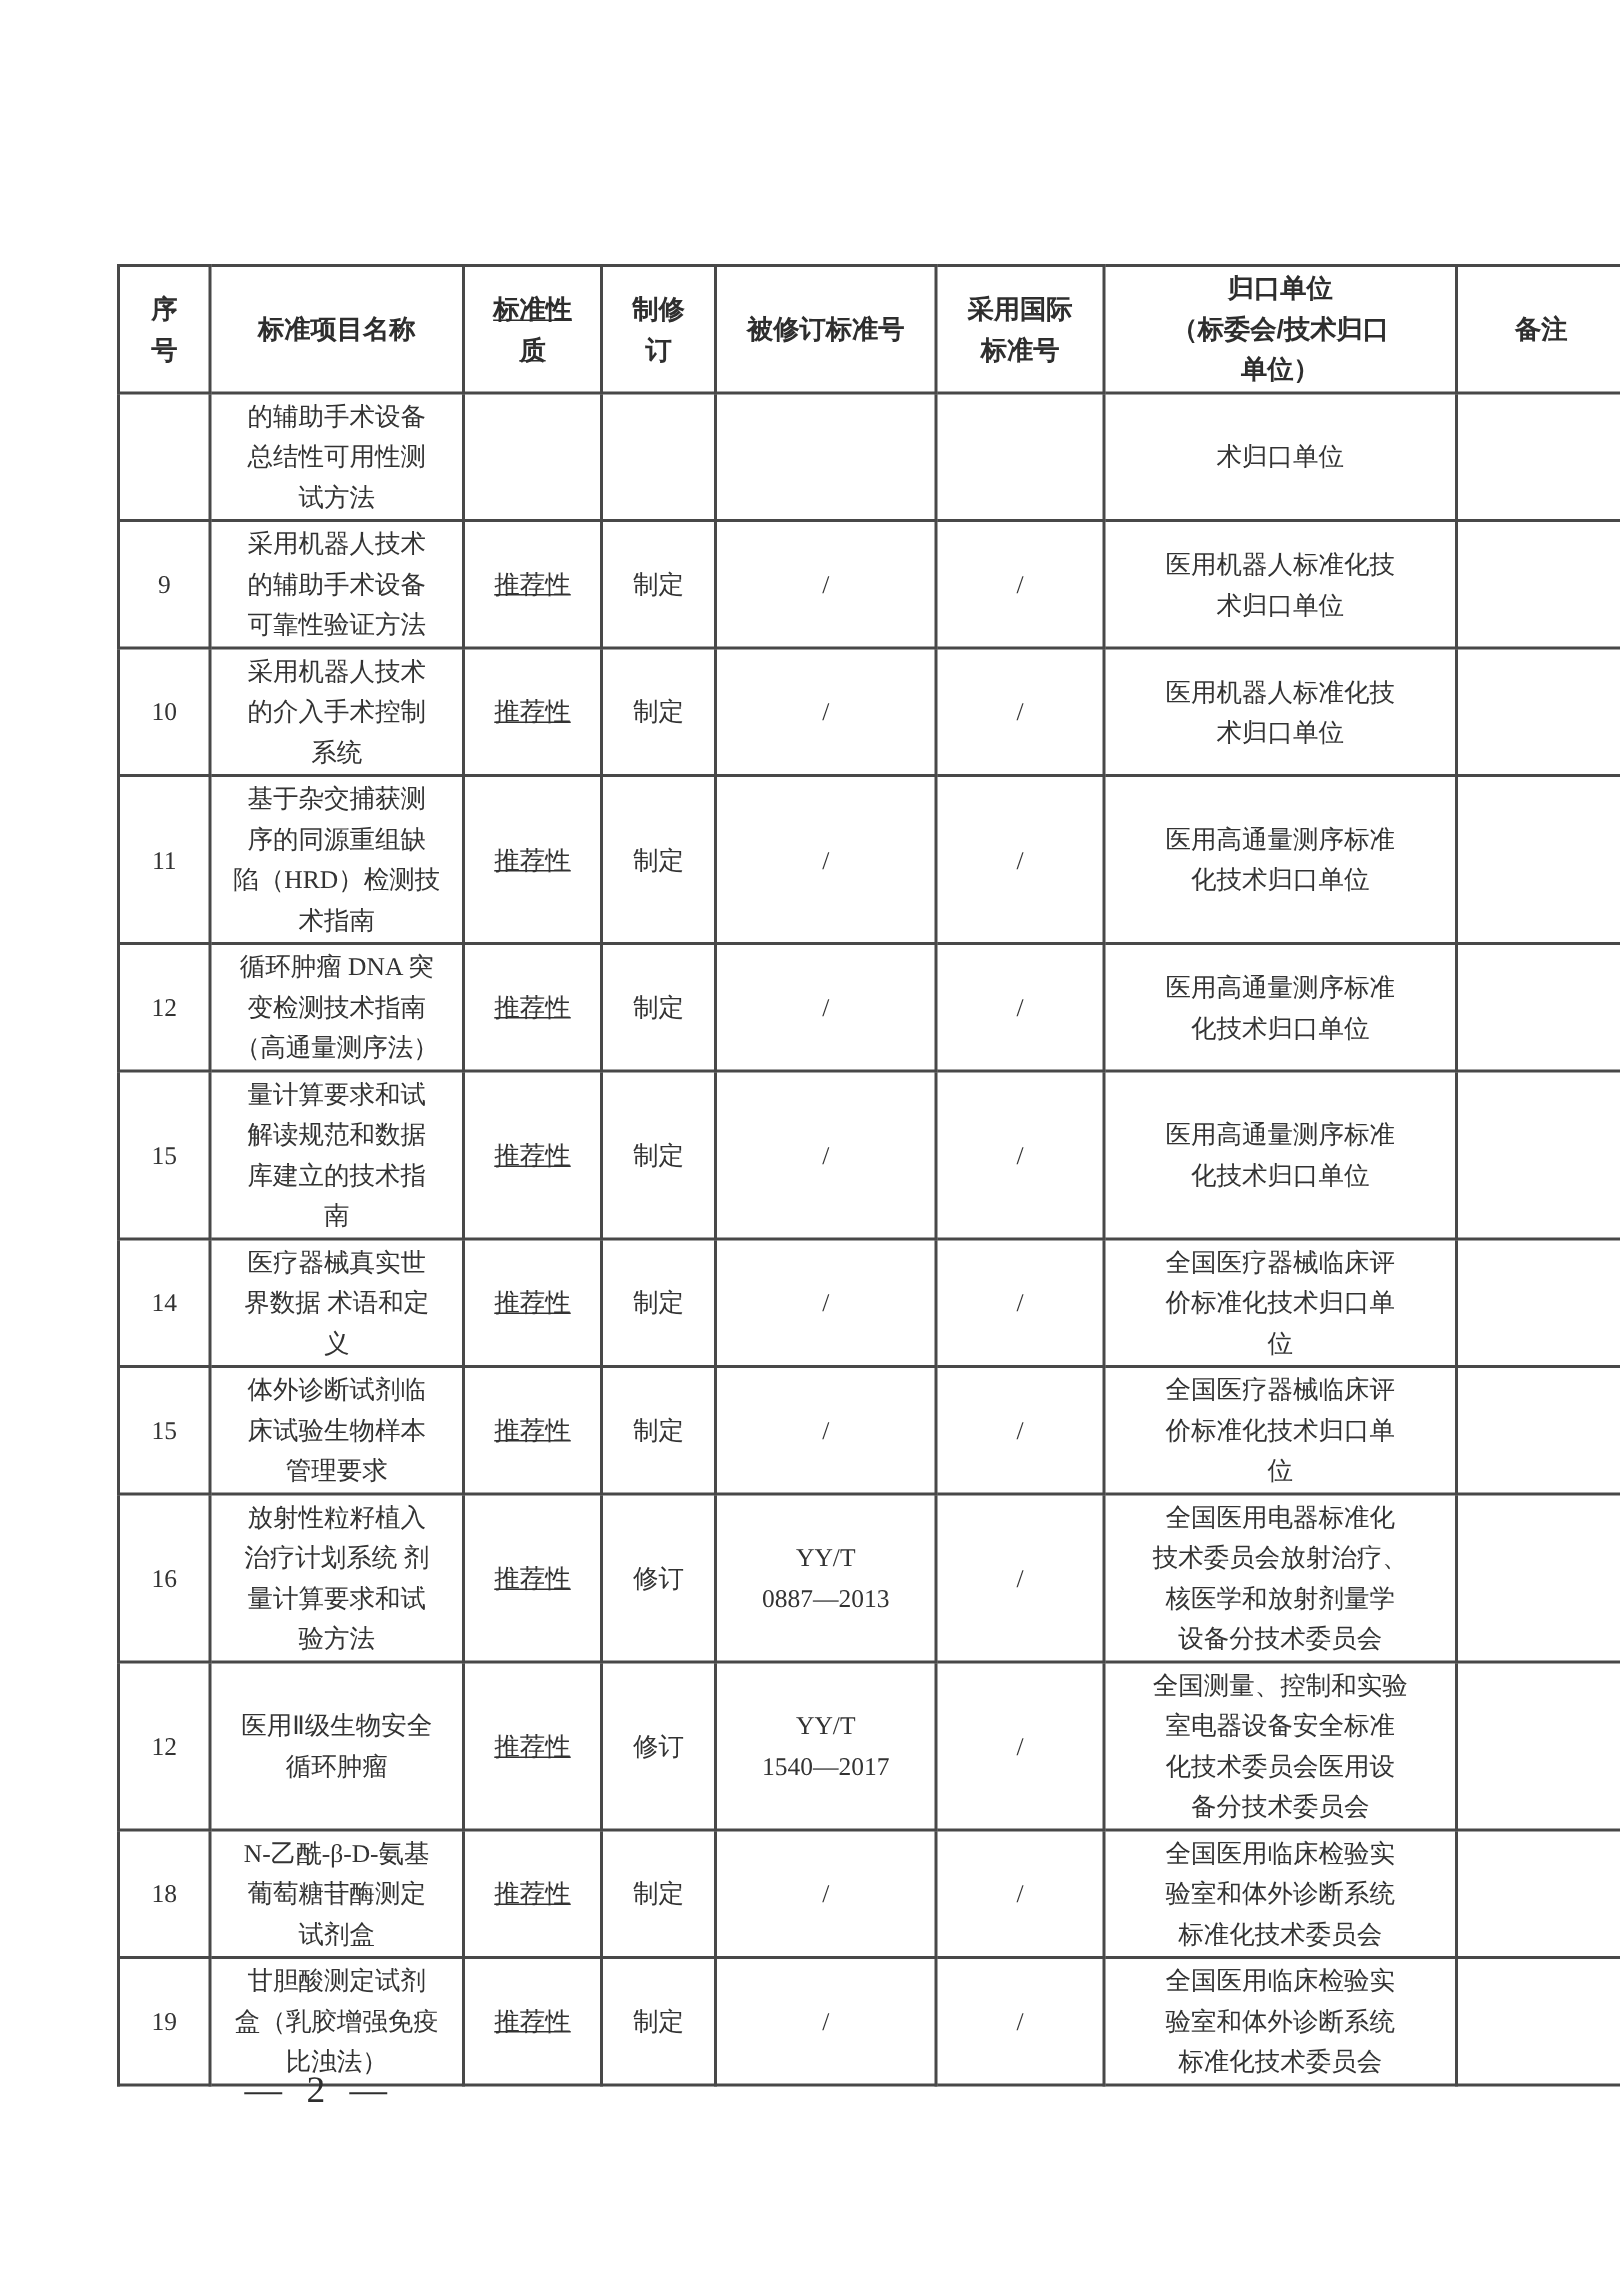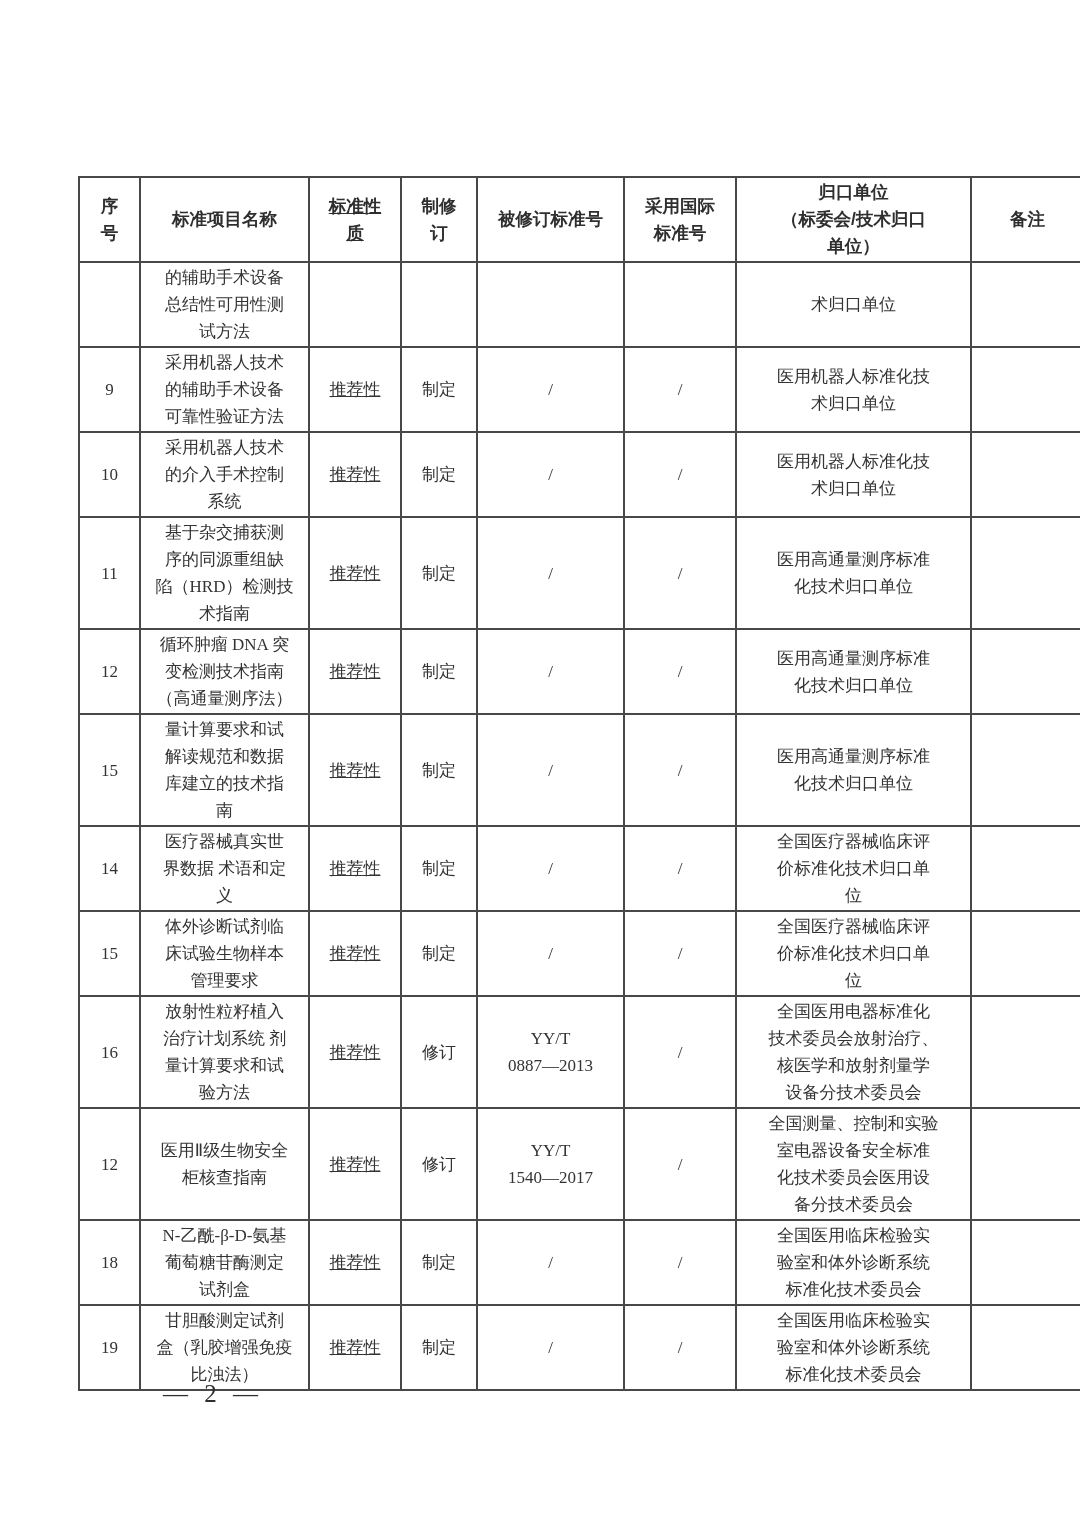--- a/index.html
+++ b/index.html
@@ -208,21 +208,21 @@
           <td class="col-international_standard_no">/</td>
           <td class="col-centralized_unit">全国医用电器标准化
 技术委员会放射治疗、
 核医学和放射剂量学
 设备分技术委员会</td>
           <td class="col-remarks"></td>
         </tr>
         <tr>
           <td class="col-index">12</td>
           <td class="col-name">医用Ⅱ级生物安全
-柜核查指南</td>
+循环肿瘤</td>
           <td class="col-nature">推荐性</td>
           <td class="col-revision_type">修订</td>
           <td class="col-revised_standard_no">YY/T
 1540—2017</td>
           <td class="col-international_standard_no">/</td>
           <td class="col-centralized_unit">全国测量、控制和实验
 室电器设备安全标准
 化技术委员会医用设
 备分技术委员会</td>
           <td class="col-remarks"></td>

